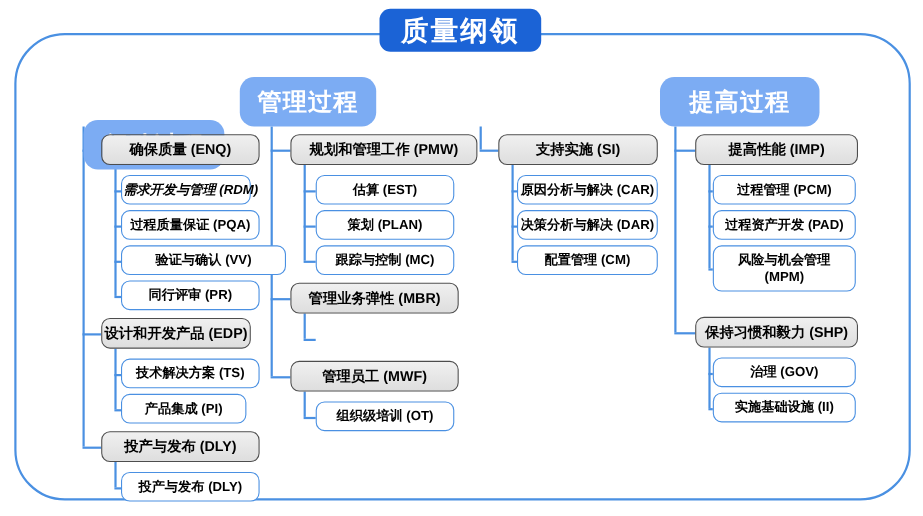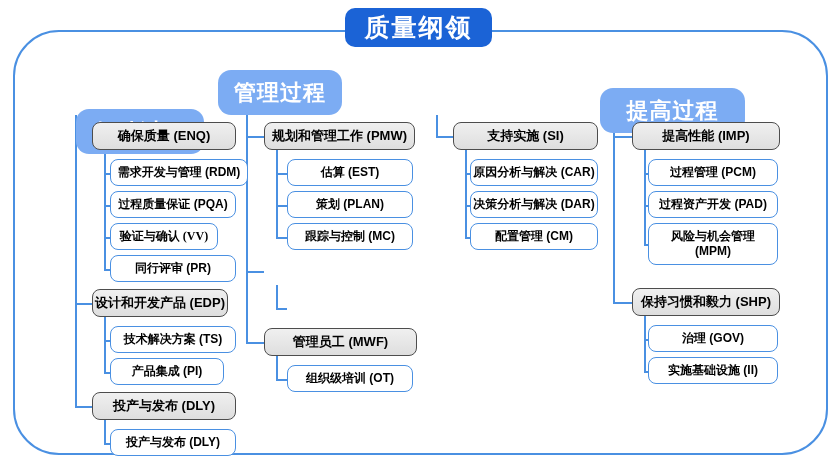--- a/index.html
+++ b/index.html
@@ -36,23 +36,23 @@
   .cline{position:absolute;background:#4a90e2;z-index:1;}
 </style>
 </head>
 <body>
 
 <div class="canvas">
   <div class="frame"></div>
   <div class="title">质量纲领</div>
 <div class="hdr" style="left: 76px; top: 70px; width: 128px; height: 45px; margin-top: 39px;">行动过程</div>
     <div class="gnode" style="left: 92px; top: 122px; width: 144px;">确保质量 (ENQ)</div>
-    <div class="leaf" style="left: 110px; top: 159px; width: 138px;">需求开发与管理 (RDM)</div>
+    <div class="leaf" style="left: 110px; top: 159px; width: 118px; font-style: italic;">需求开发与管理 (RDM)</div>
     <div class="leaf" style="left: 110px; top: 191px; width: 126px;">过程质量保证 (PQA)</div>
-    <div class="leaf" style="left: 110px; top: 223px; width: 108px; font-family: Liberation Serif, serif;">验证与确认 (VV)</div>
+    <div class="leaf" style="left: 110px; top: 223px; width: 150px;">验证与确认 (VV)</div>
     <div class="leaf" style="left: 110px; top: 255px; width: 126px;">同行评审 (PR)</div>
     <div class="cline" style="left: 104px; top: 150px; width: 2px; height: 118.5px;"></div>
     <div class="cline" style="left: 104px; top: 172.5px; width: 6px; height: 2px;"></div>
     <div class="cline" style="left: 104px; top: 204.5px; width: 6px; height: 2px;"></div>
     <div class="cline" style="left: 104px; top: 236.5px; width: 6px; height: 2px;"></div>
     <div class="cline" style="left: 104px; top: 268.5px; width: 6px; height: 2px;"></div>
     <div class="gnode" style="left: 92px; top: 289px; width: 136px;">设计和开发产品 (EDP)</div>
     <div class="leaf" style="left: 110px; top: 326px; width: 126px;">技术解决方案 (TS)</div>
     <div class="leaf" style="left: 110px; top: 358px; width: 114px;">产品集成 (PI)</div>
     <div class="cline" style="left: 104px; top: 317px; width: 2px; height: 54.5px;"></div>
@@ -60,49 +60,50 @@
     <div class="cline" style="left: 104px; top: 371.5px; width: 6px; height: 2px;"></div>
     <div class="gnode" style="left: 92px; top: 392px; width: 144px;">投产与发布 (DLY)</div>
     <div class="leaf" style="left: 110px; top: 429px; width: 126px;">投产与发布 (DLY)</div>
     <div class="cline" style="left: 104px; top: 420px; width: 2px; height: 22.5px;"></div>
     <div class="cline" style="left: 104px; top: 442.5px; width: 6px; height: 2px;"></div>
     <div class="cline" style="left: 75px; top: 115px; width: 2px; height: 291px;"></div>
     <div class="cline" style="left: 75px; top: 136px; width: 17px; height: 2px;"></div>
     <div class="cline" style="left: 75px; top: 303px; width: 17px; height: 2px;"></div>
     <div class="cline" style="left: 75px; top: 406px; width: 17px; height: 2px;"></div>
     <div class="hdr" style="left: 218px; top: 70px; width: 124px; height: 45px;">管理过程</div>
-    <div class="gnode" style="left: 264px; top: 122px; width: 151px;">规划和管理工作 (PMW)</div>
+    <div class="gnode" style="left: 264px; top: 122px; width: 170px;">规划和管理工作 (PMW)</div>
     <div class="leaf" style="left: 287px; top: 191px; width: 126px;">策划 (PLAN)</div>
     <div class="leaf" style="left: 287px; top: 159px; width: 126px;">估算 (EST)</div>
     <div class="leaf" style="left: 287px; top: 223px; width: 126px;">跟踪与控制 (MC)</div>
     <div class="cline" style="left: 276px; top: 150px; width: 2px; height: 86.5px;"></div>
     <div class="cline" style="left: 276px; top: 172.5px; width: 11px; height: 2px;"></div>
     <div class="cline" style="left: 276px; top: 204.5px; width: 11px; height: 2px;"></div>
     <div class="cline" style="left: 276px; top: 236.5px; width: 11px; height: 2px;"></div>
+    <div class="gnode" style="left: 264px; top: 257px; width: 153px;">管理业务弹性 (MBR)</div>
     <div class="cline" style="left: 276px; top: 285px; width: 2px; height: 22.5px;"></div>
     <div class="cline" style="left: 276px; top: 307.5px; width: 11px; height: 2px;"></div>
     <div class="gnode" style="left: 264px; top: 328px; width: 153px;">管理员工 (MWF)</div>
     <div class="leaf" style="left: 287px; top: 365px; width: 126px;">组织级培训 (OT)</div>
     <div class="cline" style="left: 276px; top: 356px; width: 2px; height: 22.5px;"></div>
     <div class="cline" style="left: 276px; top: 378.5px; width: 11px; height: 2px;"></div>
     <div class="cline" style="left: 246px; top: 115px; width: 2px; height: 227px;"></div>
     <div class="cline" style="left: 246px; top: 136px; width: 18px; height: 2px;"></div>
     <div class="cline" style="left: 246px; top: 271px; width: 18px; height: 2px;"></div>
     <div class="cline" style="left: 246px; top: 342px; width: 18px; height: 2px;"></div>
     <div class="gnode" style="left: 453px; top: 122px; width: 145px;">支持实施 (SI)</div>
     <div class="leaf" style="left: 470px; top: 159px; width: 128px;">原因分析与解决 (CAR)</div>
     <div class="leaf" style="left: 470px; top: 191px; width: 128px;">决策分析与解决 (DAR)</div>
     <div class="leaf" style="left: 470px; top: 223px; width: 128px;">配置管理 (CM)</div>
     <div class="cline" style="left: 465px; top: 150px; width: 2px; height: 86.5px;"></div>
     <div class="cline" style="left: 465px; top: 172.5px; width: 5px; height: 2px;"></div>
     <div class="cline" style="left: 465px; top: 204.5px; width: 5px; height: 2px;"></div>
     <div class="cline" style="left: 465px; top: 236.5px; width: 5px; height: 2px;"></div>
     <div class="cline" style="left: 436px; top: 115px; width: 2px; height: 21px;"></div>
     <div class="cline" style="left: 436px; top: 136px; width: 17px; height: 2px;"></div>
-    <div class="hdr" style="left: 600px; top: 70px; width: 145px; height: 45px; margin-top: 18px;">提高过程</div>
+    <div class="hdr" style="left: 600px; top: 70px; width: 145px; height: 45px;">提高过程</div>
     <div class="gnode" style="left: 632px; top: 122px; width: 148px;">提高性能 (IMP)</div>
     <div class="leaf" style="left: 648px; top: 159px; width: 130px;">过程管理 (PCM)</div>
     <div class="leaf" style="left: 648px; top: 191px; width: 130px;">过程资产开发 (PAD)</div>
     <div class="leaf" style="left: 648px; top: 223px; width: 130px;">风险与机会管理
 (MPM)</div>
     <div class="cline" style="left: 644px; top: 150px; width: 2px; height: 94px;"></div>
     <div class="cline" style="left: 644px; top: 172.5px; width: 4px; height: 2px;"></div>
     <div class="cline" style="left: 644px; top: 204.5px; width: 4px; height: 2px;"></div>
     <div class="cline" style="left: 644px; top: 244px; width: 4px; height: 2px;"></div>
     <div class="gnode" style="left: 632px; top: 288px; width: 148px;">保持习惯和毅力 (SHP)</div>

